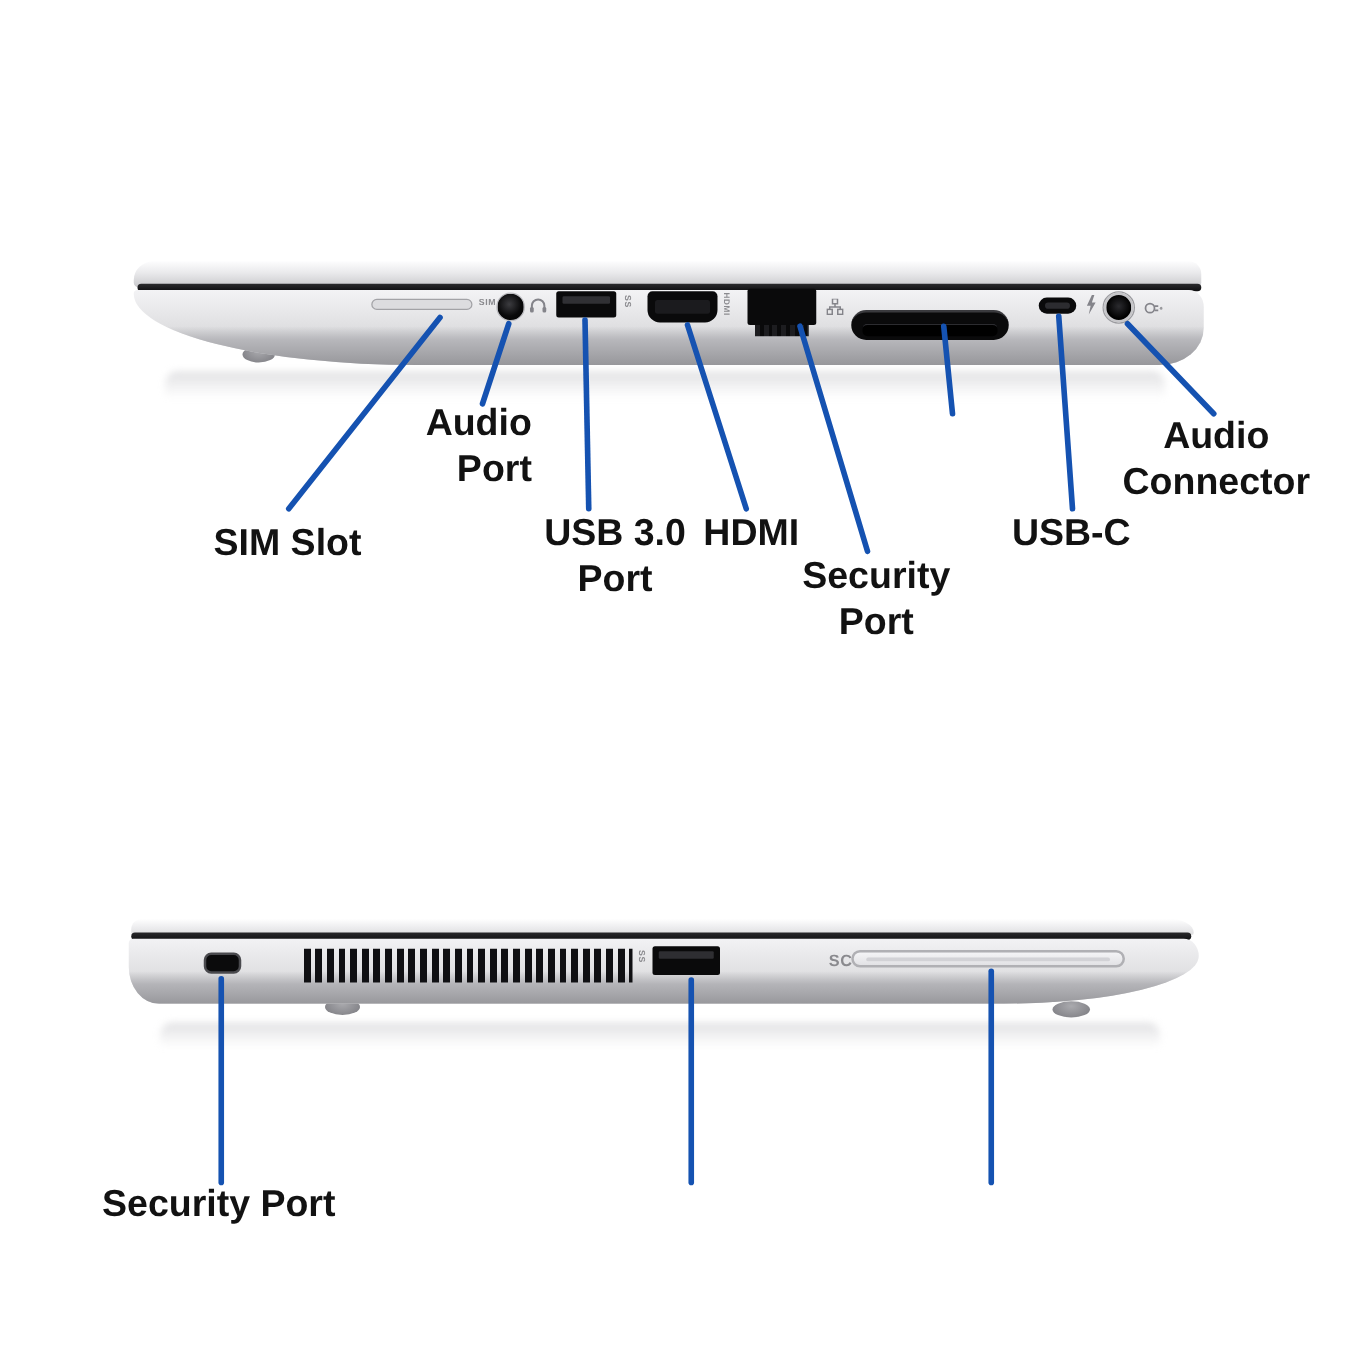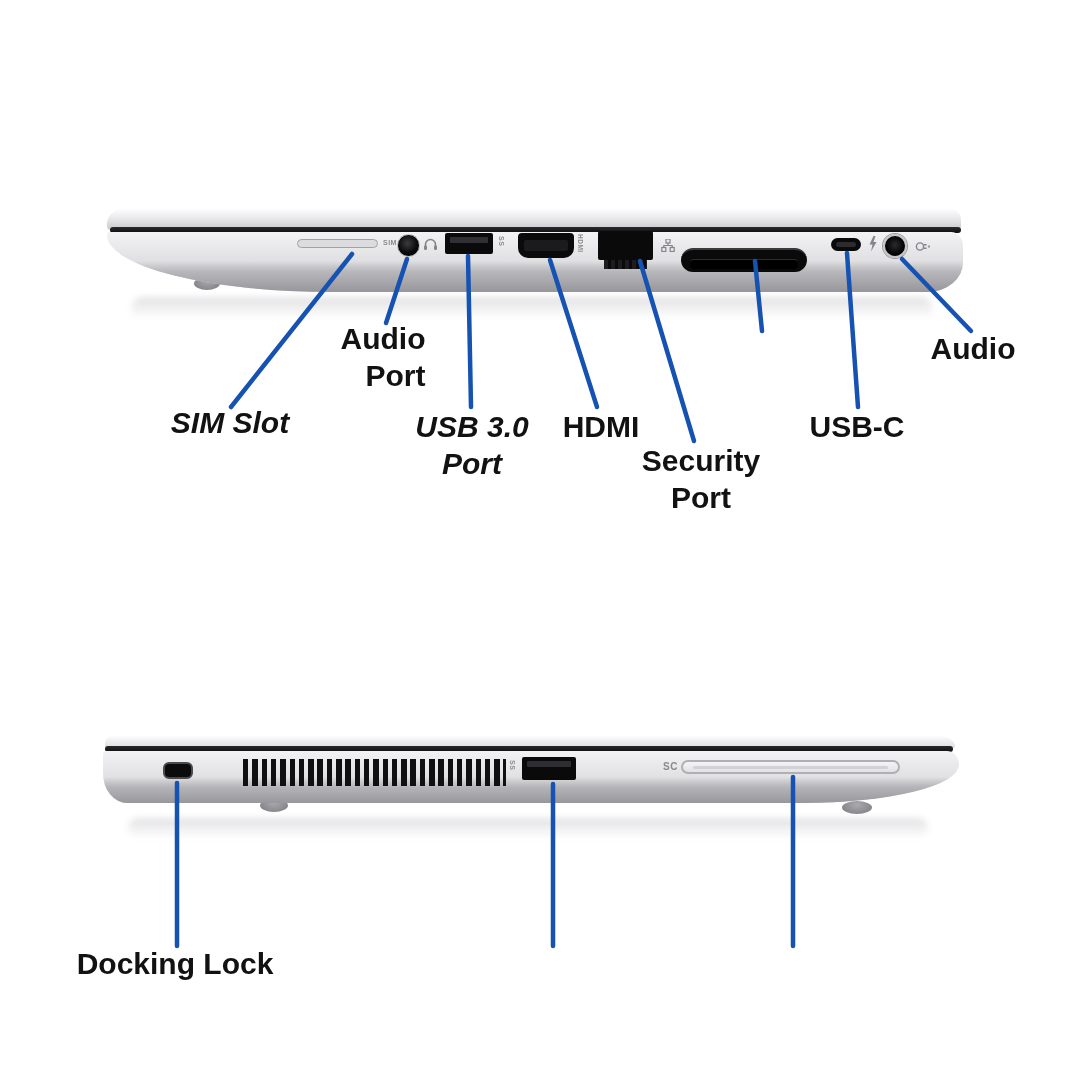--- a/index.html
+++ b/index.html
@@ -117,61 +117,62 @@
     </div>
   </div>
   <div class="reflect" style="left:128px;top:818px;width:800px;height:26px;"></div>
 
   <div class="abs" style="left:163px;top:762px;width:30px;height:17px;background:#0b0b0c;border:2px solid #4a4a4e;border-radius:6px;box-sizing:border-box;z-index:3;"></div>
   <div class="abs" style="left:243px;top:759px;width:263px;height:27px;background:repeating-linear-gradient(90deg,#101013 0px,#101013 5.5px,rgba(0,0,0,0) 5.5px,rgba(0,0,0,0) 9.3px);z-index:3;"></div>
   <div class="marking r" style="left:516px;top:760px;font-size:7px;z-index:3;">SS</div>
   <div class="port-black" style="left:522px;top:757px;width:54px;height:23px;border-radius:2px;z-index:3;">
     <div class="tongue" style="left:5px;top:4px;width:44px;height:6px;background:#2e2e32;"></div>
   </div>
-  <div class="marking" style="left:663px;top:761px;font-size:10px;z-index:3;">SC</div>
+  <div class="marking" style="left:663px;top:761px;font-size:13px;z-index:3;">SC</div>
   <div class="abs" style="left:681px;top:760px;width:219px;height:14px;border:2px solid #b0b0b4;border-radius:8px;box-sizing:border-box;background:linear-gradient(180deg,#f4f4f6,#e2e2e5);z-index:3;">
     <div class="abs" style="left:10px;top:4px;width:195px;height:3px;background:#d2d2d6;border-radius:2px;"></div>
   </div>
 
   <svg class="leaders" width="1080" height="1080" viewBox="0 0 1080 1080">
     <line x1="352" y1="254" x2="231" y2="407"></line>
     <line x1="407" y1="259" x2="386" y2="323"></line>
     <line x1="468" y1="256" x2="471" y2="407"></line>
     <line x1="550" y1="260" x2="597" y2="407"></line>
     <line x1="640" y1="261" x2="694" y2="441"></line>
     <line x1="755" y1="261" x2="762" y2="331"></line>
     <line x1="847" y1="253" x2="858" y2="407"></line>
     <line x1="902" y1="259" x2="971" y2="331"></line>
     <line x1="177" y1="783" x2="177" y2="946"></line>
     <line x1="553" y1="784" x2="553" y2="946"></line>
     <line x1="793" y1="777" x2="793" y2="946"></line>
   </svg>
 
-  <div class="lbl" style="left:230px;top:404px;z-index:6;font-style:italic;">
+  <div class="lbl" style="left:230px;top:416px;z-index:6;">
     <span>SIM Slot</span>
   </div>
   <div class="lbl" style="left:383px;top:320px;z-index:6;text-align:right;">
     <span>Audio</span>
     <span>Port</span>
   </div>
-  <div class="lbl" style="left:472px;top:408px;z-index:6;font-style:italic;">
+  <div class="lbl" style="left:492px;top:408px;z-index:6;">
     <span>USB 3.0</span>
     <span>Port</span>
   </div>
   <div class="lbl" style="left:601px;top:408px;z-index:6;">
     <span>HDMI</span>
   </div>
   <div class="lbl" style="left:701px;top:442px;z-index:6;">
     <span>Security</span>
     <span>Port</span>
   </div>
   <div class="lbl" style="left:857px;top:408px;z-index:6;">
     <span>USB-C</span>
   </div>
   <div class="lbl" style="left:973px;top:330px;z-index:6;">
     <span>Audio</span>
+    <span>Connector</span>
   </div>
 
   <div class="lbl" style="left:175px;top:945px;z-index:6;">
-    <span>Docking Lock</span>
+    <span>Security Port</span>
   </div>
 
 </div>
 
 </body></html>

